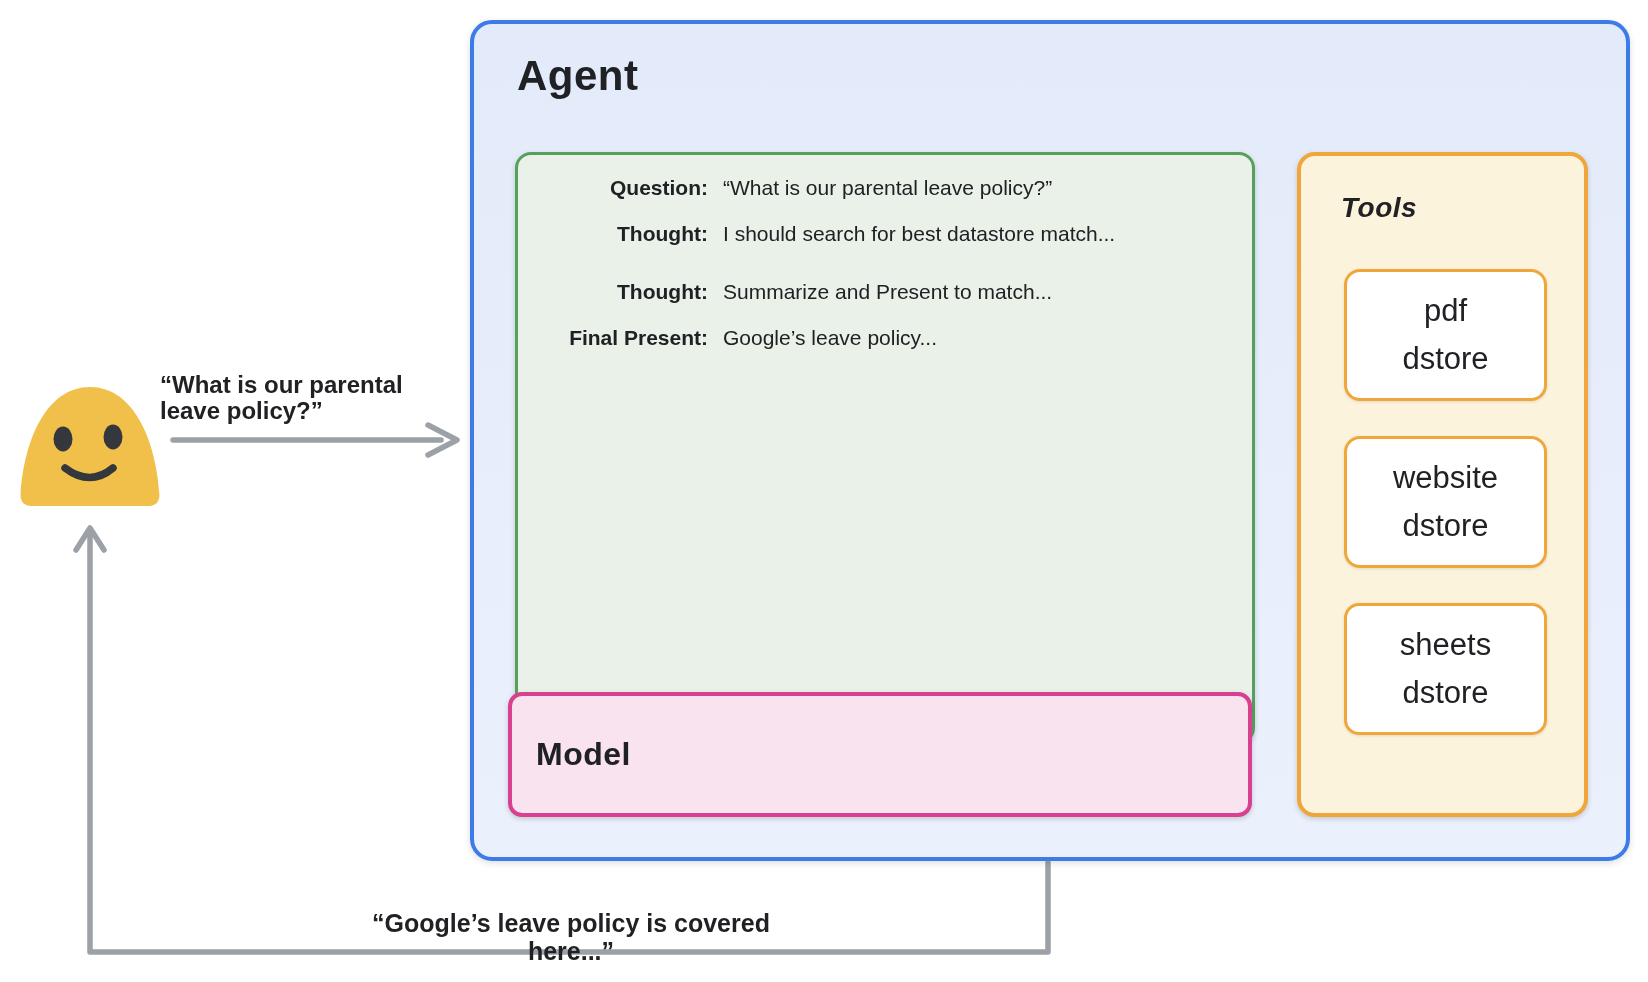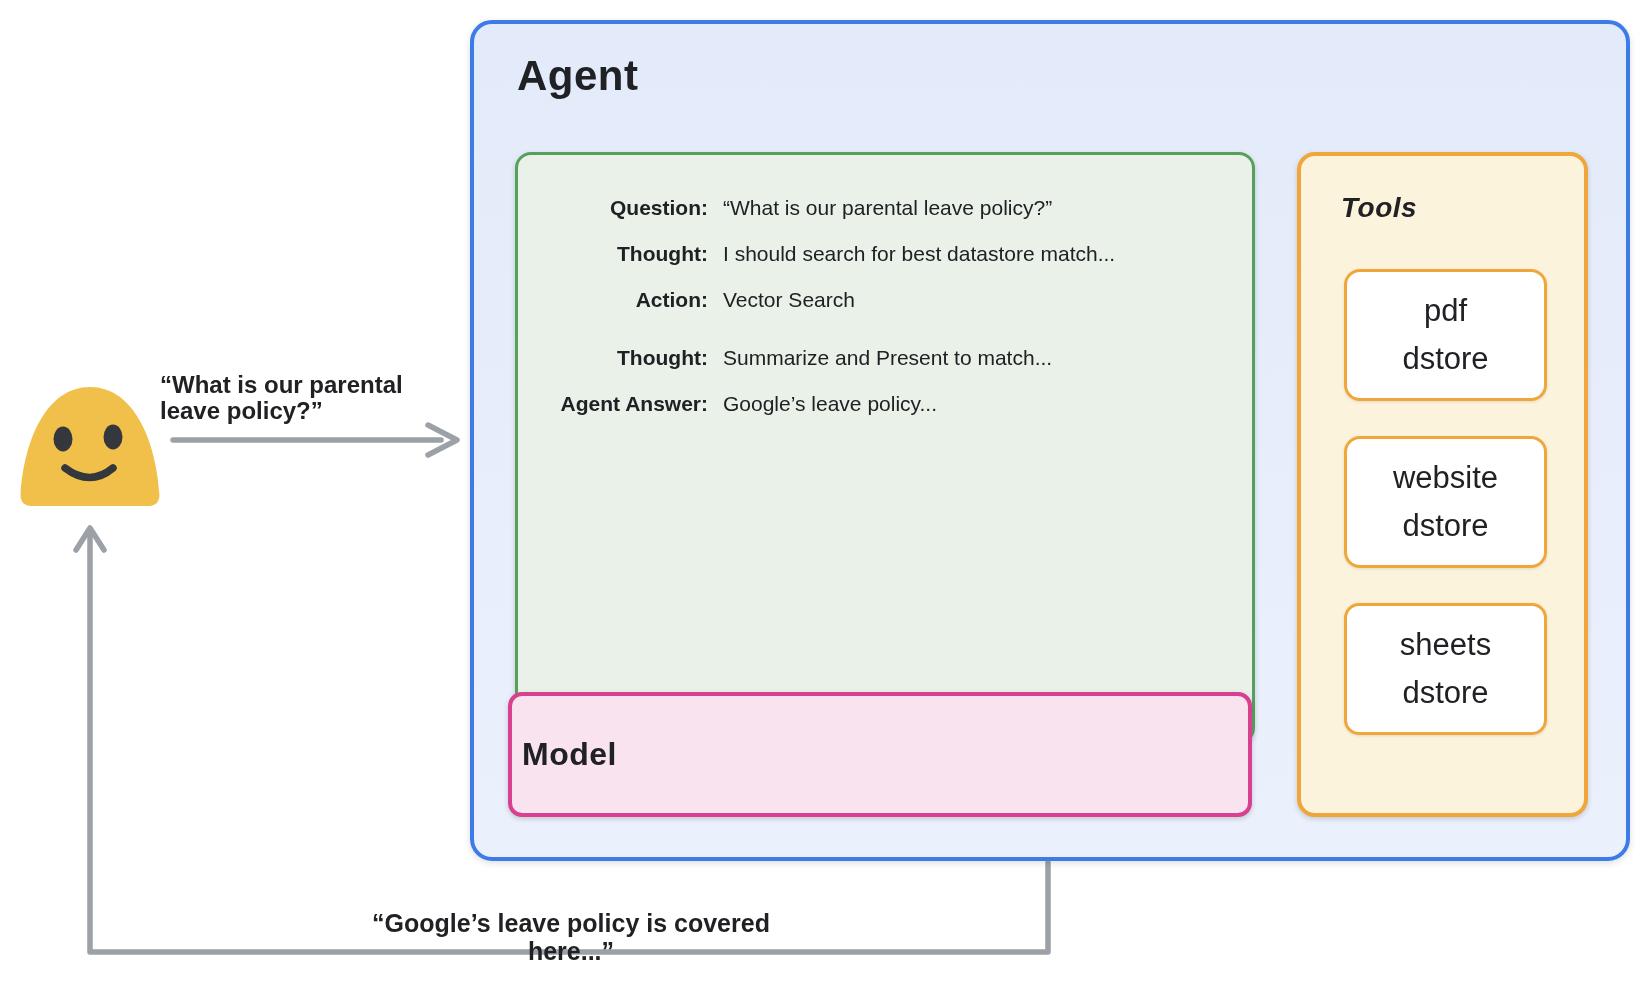--- a/index.html
+++ b/index.html
@@ -23,34 +23,34 @@
     background:linear-gradient(180deg,#E3EAF9 0%,#E8EEFB 60%,#EAF0FC 100%);
     border:4px solid #3D7BE8;border-radius:22px;
     box-shadow:0 2px 6px rgba(60,64,67,.18);z-index:2;
   }
   #agent-title{left:517px;top:52px;font-size:42px;font-weight:600;letter-spacing:.5px;z-index:3;}
   
   #trace-box{
     left:515px;top:152px;width:740px;height:592px;box-sizing:border-box;
     background:#E9F1E9;border:3.5px solid #57A05C;border-radius:16px;
     box-shadow:0 2px 5px rgba(60,64,67,.22);z-index:3;
-    padding-top:38px;display:flex;flex-direction:column;row-gap:16px;
+    padding-top:18px;display:flex;flex-direction:column;row-gap:16px;
   }
   .trace-row{display:flex;column-gap:15px;font-size:21px;line-height:30px;}
   .trace-row.gap-before{margin-top:12px;}
   .trace-label{flex:none;width:190px;text-align:right;font-weight:700;}
   .trace-value{white-space:pre-line;}
   
   #model-box{
     left:508px;top:692px;width:744px;height:125px;box-sizing:border-box;
     background:#F9E3EF;border:4px solid #D9408F;border-radius:14px;
     box-shadow:0 2px 5px rgba(60,64,67,.22);z-index:3;
     display:flex;align-items:center;
   }
-  #model-title{margin-left:10px;font-size:32px;font-weight:600;letter-spacing:.5px;}
+  #model-title{margin-left:24px;font-size:32px;font-weight:600;letter-spacing:.5px;}
   
   #tools-box{
     left:1297px;top:152px;width:291px;height:665px;box-sizing:border-box;
     background:#FCF3DC;border:4px solid #F0A63B;border-radius:18px;
     box-shadow:0 2px 5px rgba(60,64,67,.22);z-index:3;
   }
   #tools-title{position:absolute;left:40px;top:36px;font-size:28px;font-weight:600;letter-spacing:.5px;font-style:italic;}
   .tool-card{
     position:absolute;left:43px;width:203px;height:132px;box-sizing:border-box;
     background:#ffffff;border:3.5px solid #F0A63B;border-radius:16px;
@@ -109,30 +109,26 @@
 
   <div id="trace-box" class="abs">
     <div class="trace-row">
       <span class="trace-label">Question:</span>
       <span class="trace-value">“What is our parental leave policy?”</span>
     </div>
     <div class="trace-row">
       <span class="trace-label">Thought:</span>
       <span class="trace-value">I should search for best datastore match...</span>
     </div>
-    <div class="trace-row">
-      <span class="trace-label">Action:</span>
-      <span class="trace-value">Vector Search</span>
-    </div>
     <div class="trace-row gap-before">
       <span class="trace-label">Thought:</span>
       <span class="trace-value">Summarize and Present to match...</span>
     </div>
     <div class="trace-row">
-      <span class="trace-label">Agent Answer:</span>
+      <span class="trace-label">Final Present:</span>
       <span class="trace-value">Google’s leave policy...</span>
     </div>
   </div>
 
   <div id="model-box" class="abs">
     <span id="model-title">Model</span>
   </div>
 
   <div id="tools-box" class="abs">
     <div id="tools-title">Tools</div>

